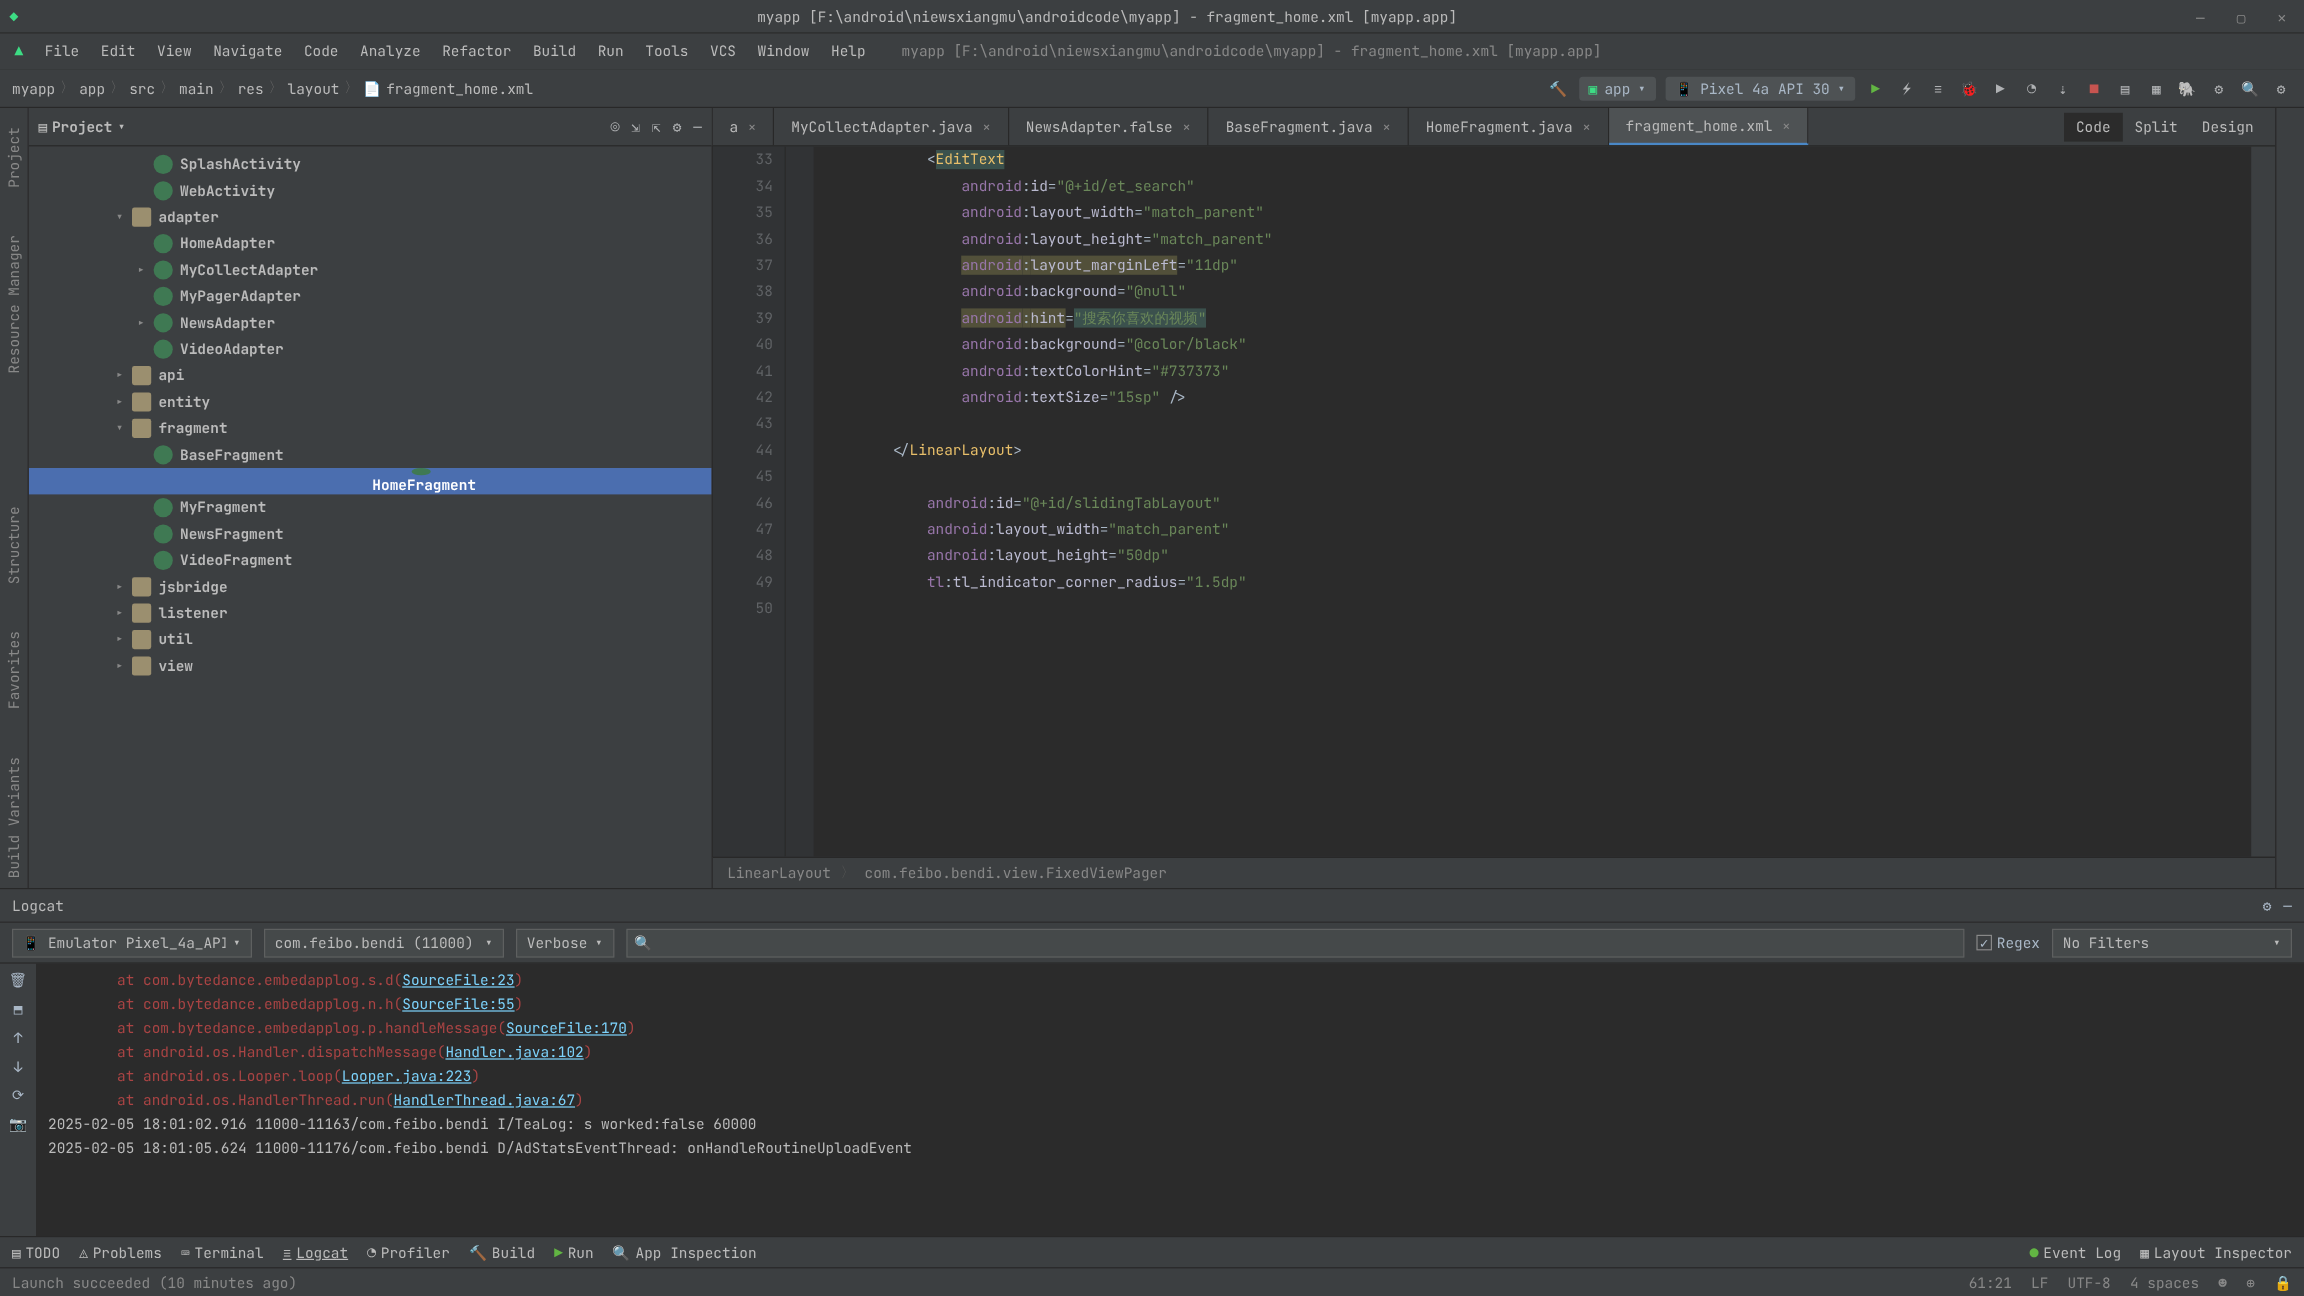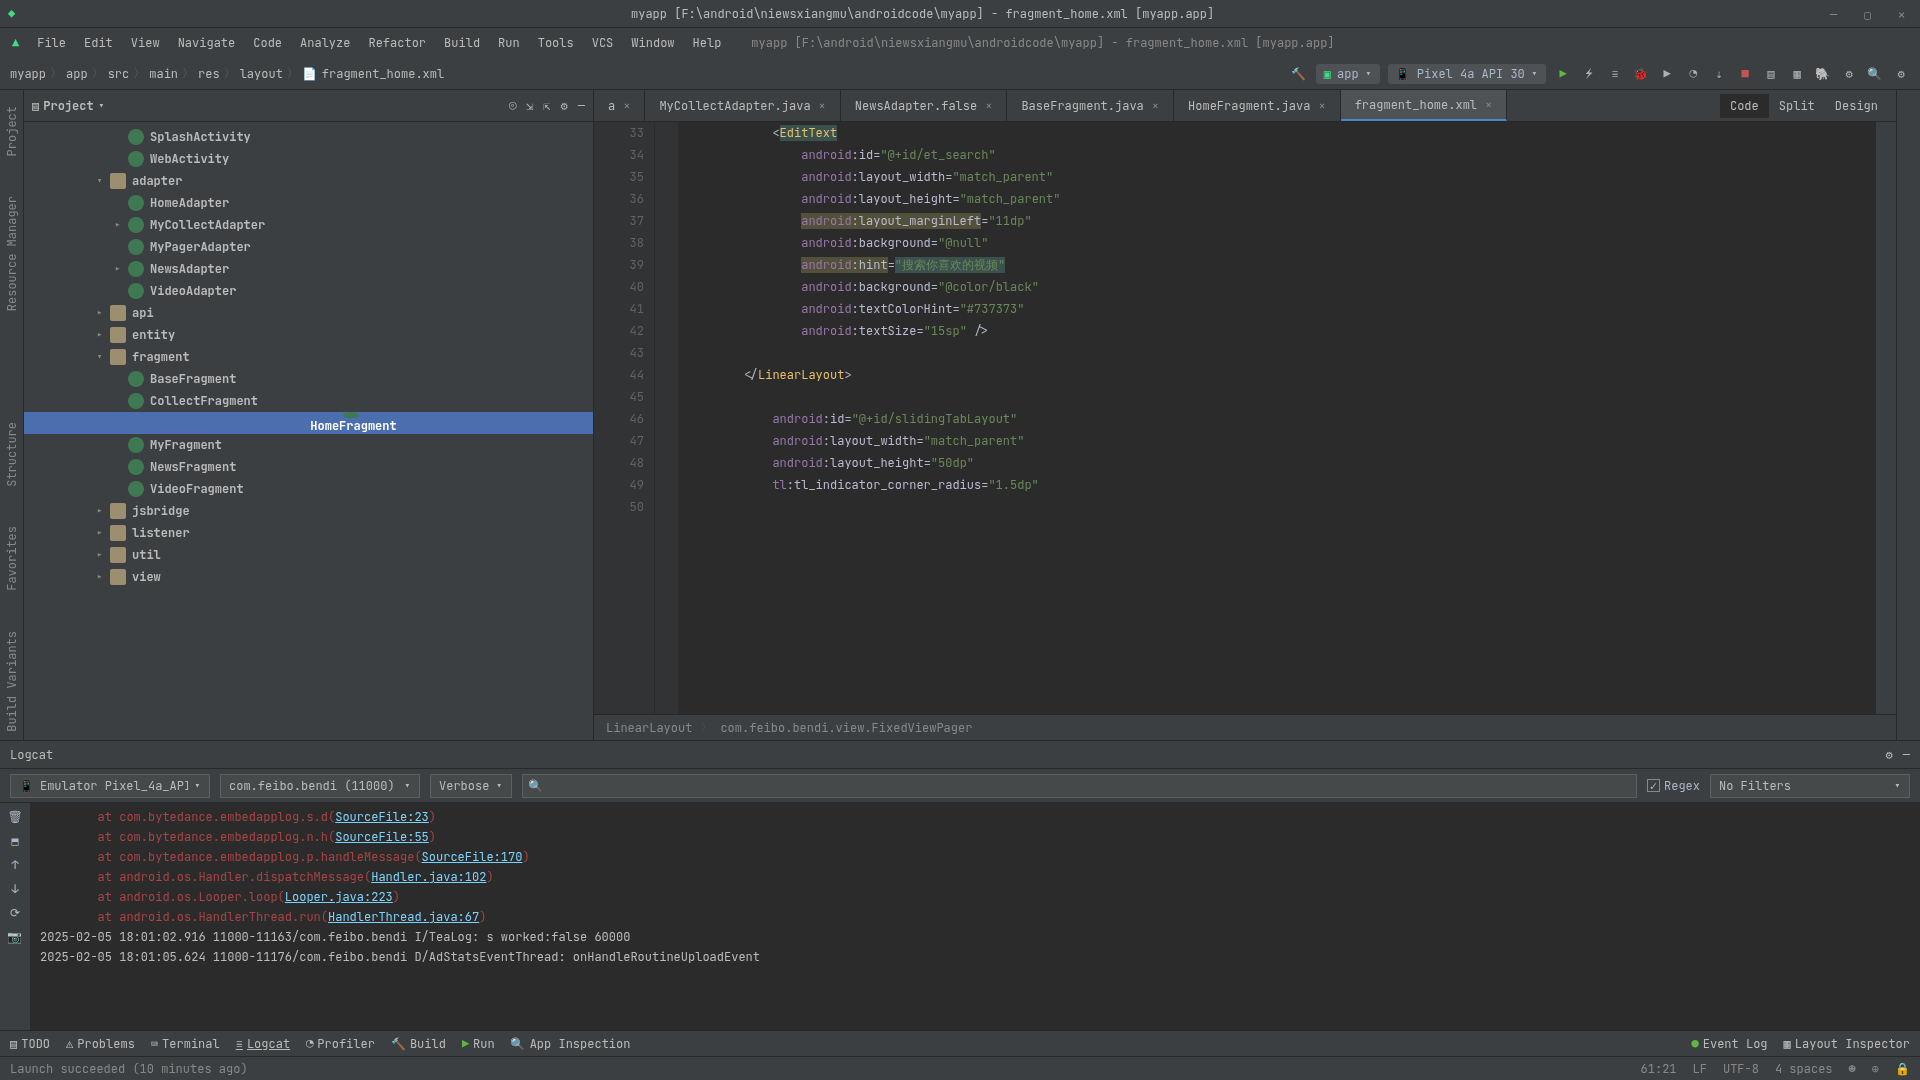--- a/index.html
+++ b/index.html
@@ -234,25 +234,20 @@
         <div class="tree-row" style="padding-left: 72px;">
           <span class="tree-chevron">▾</span>
           <span class="tree-icon icon-folder"></span>
           <span class="tree-label">fragment</span>
         </div>
         <div class="tree-row" style="padding-left: 90px;">
           <span class="tree-chevron"></span>
           <span class="tree-icon icon-class"></span>
           <span class="tree-label">BaseFragment</span>
         </div>
-        <div class="tree-row" style="padding-left: 90px;">
-          <span class="tree-chevron"></span>
-          <span class="tree-icon icon-class"></span>
-          <span class="tree-label">CollectFragment</span>
-        </div>
         <div class="tree-row selected" style="padding-left: 90px;">
           <span class="tree-chevron"></span>
           <span class="tree-icon icon-class"></span>
           <span class="tree-label">HomeFragment</span>
         </div>
         <div class="tree-row" style="padding-left: 90px;">
           <span class="tree-chevron"></span>
           <span class="tree-icon icon-class"></span>
           <span class="tree-label">MyFragment</span>
         </div>

